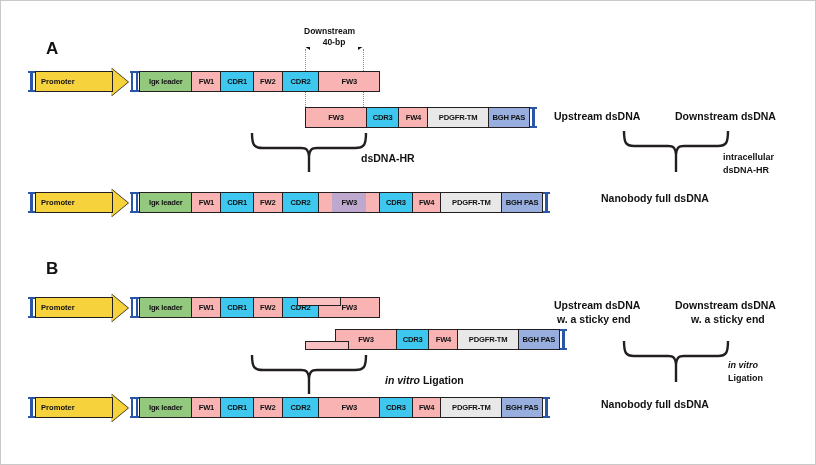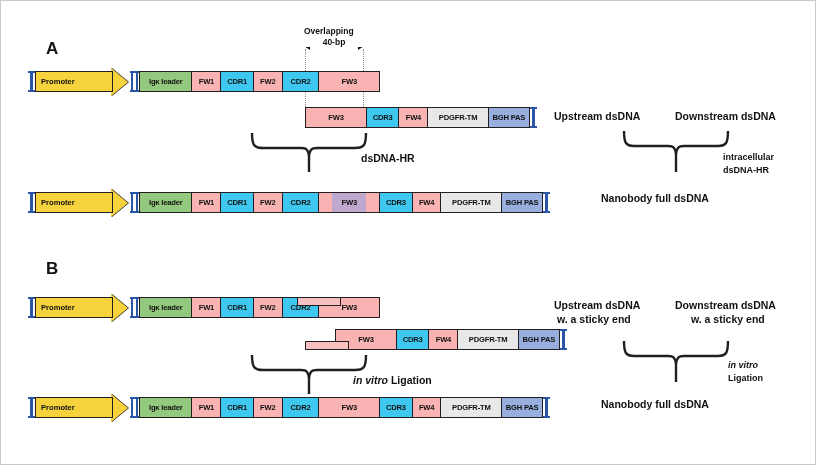--- a/index.html
+++ b/index.html
@@ -70,21 +70,21 @@
   .txtlabel.small{font-size:9px;line-height:12.5px;}
   .ital{font-style:italic;}
 </style>
 </head>
 <body>
 
 <div id="figure">
 
   <div class="panel-letter" style="left:45px;top:38px;">A</div>
 
-  <div class="dimlabel" style="left:303px;top:25px;">Overlapping</div>
+  <div class="dimlabel" style="left:303px;top:25px;">Downstream</div>
   <div class="dimarrow" style="left:303px;top:40px;width:60px;">
     <span class="ah l"></span>
       <span class="bar"></span>
       <span class="ah r"></span>
     <span class="txt">40-bp</span>
   </div>
   <div class="guide" style="left:304px;top:48px;height:72px;"></div>
   <div class="guide" style="left:362px;top:48px;height:72px;"></div>
 
   <div class="construct" id="a-upstream" style="left:27px;top:70px;">
@@ -291,21 +291,21 @@
       </span>
     </div>
   <div class="sticky" style="left:304px;top:340px;width:44px;"></div>
 
   <div class="brace" style="left:248px;top:352px;">
     <svg width="120" height="42" viewBox="0 0 120 42">
       <path d="M3,2 C3,14 5,17 14,17 L52,17 C58,17 59,19 60,25 C61,19 62,17 68,17 L106,17 C115,17 117,14 117,2" fill="none" stroke="#231f20" stroke-width="2.4"></path>
       <path d="M60,25 L60,41" stroke="#231f20" stroke-width="2.4" fill="none"></path>
     </svg>
   </div>
-  <div class="txtlabel" style="left:352px;top:372px;">
+  <div class="txtlabel" style="left:384px;top:372px;">
     <span class="ital">in vitro</span>
     <span>Ligation</span>
   </div>
 
   <div class="construct" id="b-product" style="left:27px;top:396px;">
       <span class="endcap" style="position: relative; flex: 0 0 7px;">
         <i class="v"></i>
         <i class="t top"></i>
         <i class="t bot"></i>
       </span>

